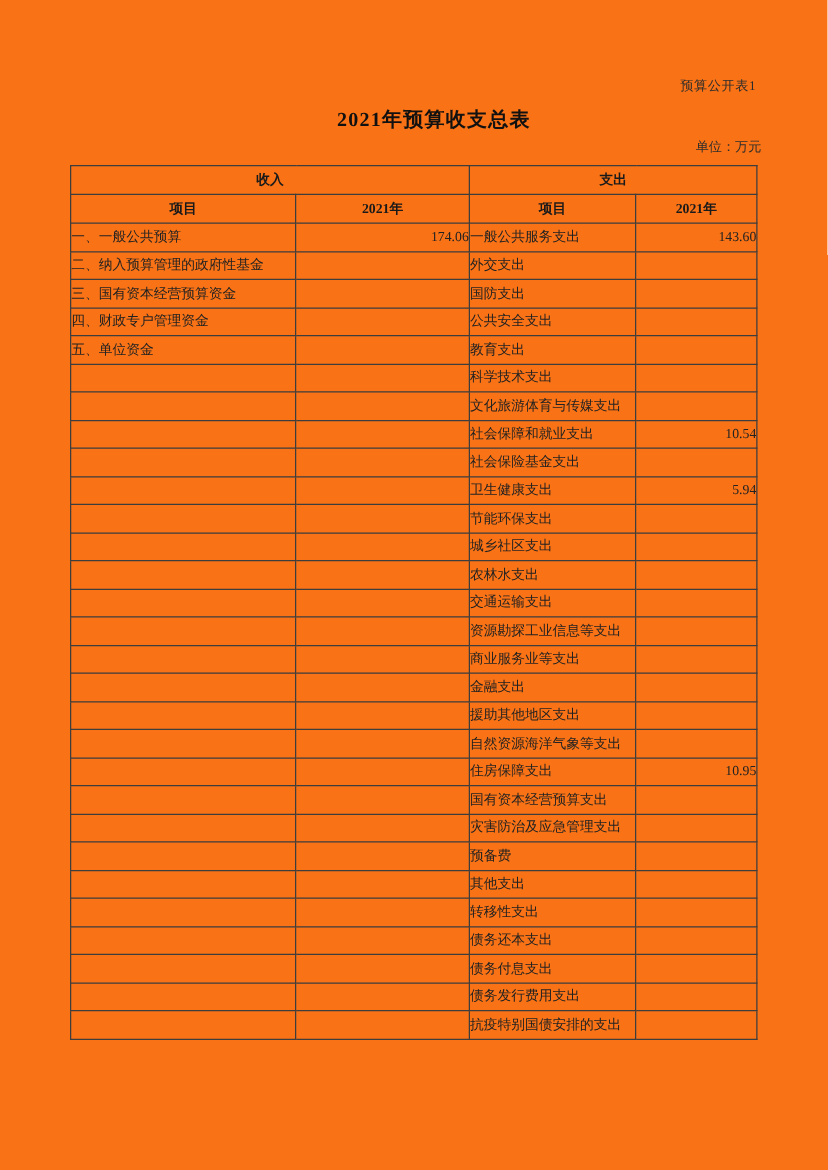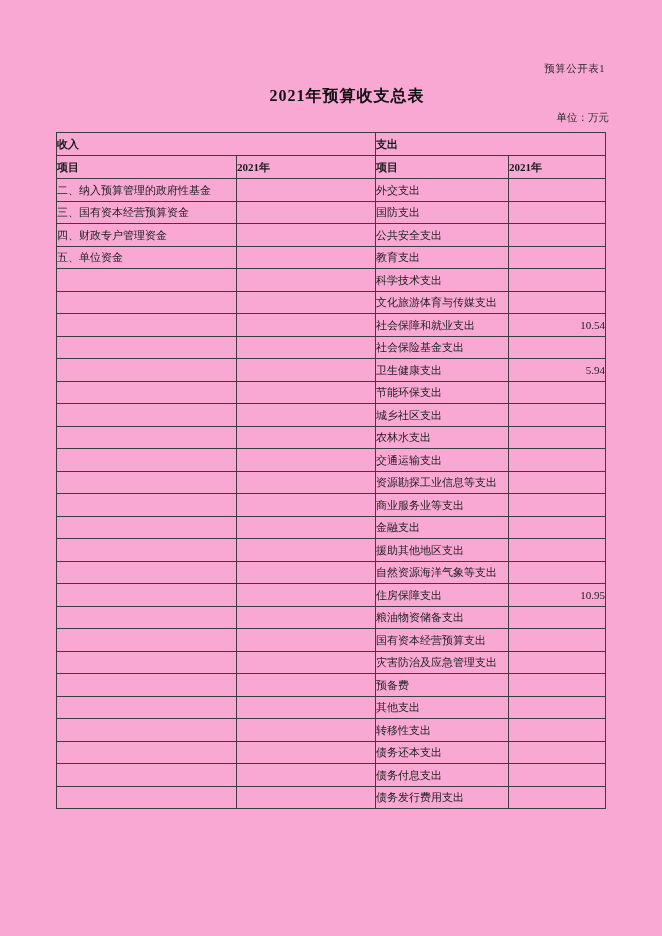--- a/index.html
+++ b/index.html
@@ -4,21 +4,21 @@
 <style>
   html, body {
     margin: 0;
     padding: 0;
     background: #ffffff;
   }
   .page {
     position: relative;
     width: 662px;
     height: 936px;
-    background: #f9a8d4;
+    background: #f97316;
     font-family: "Liberation Serif", "DejaVu Serif", serif;
     color: #1f1f1f;
     overflow: hidden;
     box-sizing: border-box;
   }
   .corner-note {
     position: absolute;
     top: 62px;
     right: 57px;
     font-size: 10.5px;
@@ -60,21 +60,21 @@
     border: 1px solid #3d3d3d;
     font-size: 11px;
     line-height: 1.1;
     overflow: hidden;
     white-space: nowrap;
     padding: 0;
     box-sizing: border-box;
   }
   table.budget th {
     font-weight: bold;
-    text-align: left;
+    text-align: center;
     height: 23px;
     color: #1a1a1a;
   }
   table.budget td {
     height: 22.5px;
     color: #222222;
   }
   td.item-cell {
     text-align: left;
     padding-left: 3px;
@@ -110,20 +110,26 @@
       </tr>
       <tr>
         <th>项目</th>
         <th>2021年</th>
         <th>项目</th>
         <th>2021年</th>
       </tr>
     </thead>
     <tbody id="budget-body">
         <tr>
+          <td class="item-cell">一、一般公共预算</td>
+          <td class="value-cell">174.06</td>
+          <td class="item-cell">一般公共服务支出</td>
+          <td class="value-cell">143.60</td>
+        </tr>
+        <tr>
           <td class="item-cell">二、纳入预算管理的政府性基金</td>
           <td class="value-cell"></td>
           <td class="item-cell">外交支出</td>
           <td class="value-cell"></td>
         </tr>
         <tr>
           <td class="item-cell">三、国有资本经营预算资金</td>
           <td class="value-cell"></td>
           <td class="item-cell">国防支出</td>
           <td class="value-cell"></td>
@@ -226,26 +232,20 @@
         </tr>
         <tr>
           <td class="item-cell"></td>
           <td class="value-cell"></td>
           <td class="item-cell">住房保障支出</td>
           <td class="value-cell">10.95</td>
         </tr>
         <tr>
           <td class="item-cell"></td>
           <td class="value-cell"></td>
-          <td class="item-cell">粮油物资储备支出</td>
-          <td class="value-cell"></td>
-        </tr>
-        <tr>
-          <td class="item-cell"></td>
-          <td class="value-cell"></td>
           <td class="item-cell">国有资本经营预算支出</td>
           <td class="value-cell"></td>
         </tr>
         <tr>
           <td class="item-cell"></td>
           <td class="value-cell"></td>
           <td class="item-cell">灾害防治及应急管理支出</td>
           <td class="value-cell"></td>
         </tr>
         <tr>
@@ -275,18 +275,24 @@
         <tr>
           <td class="item-cell"></td>
           <td class="value-cell"></td>
           <td class="item-cell">债务付息支出</td>
           <td class="value-cell"></td>
         </tr>
         <tr>
           <td class="item-cell"></td>
           <td class="value-cell"></td>
           <td class="item-cell">债务发行费用支出</td>
+          <td class="value-cell"></td>
+        </tr>
+        <tr>
+          <td class="item-cell"></td>
+          <td class="value-cell"></td>
+          <td class="item-cell">抗疫特别国债安排的支出</td>
           <td class="value-cell"></td>
         </tr>
       </tbody>
   </table>
 
 </div>
 
 </body></html>

